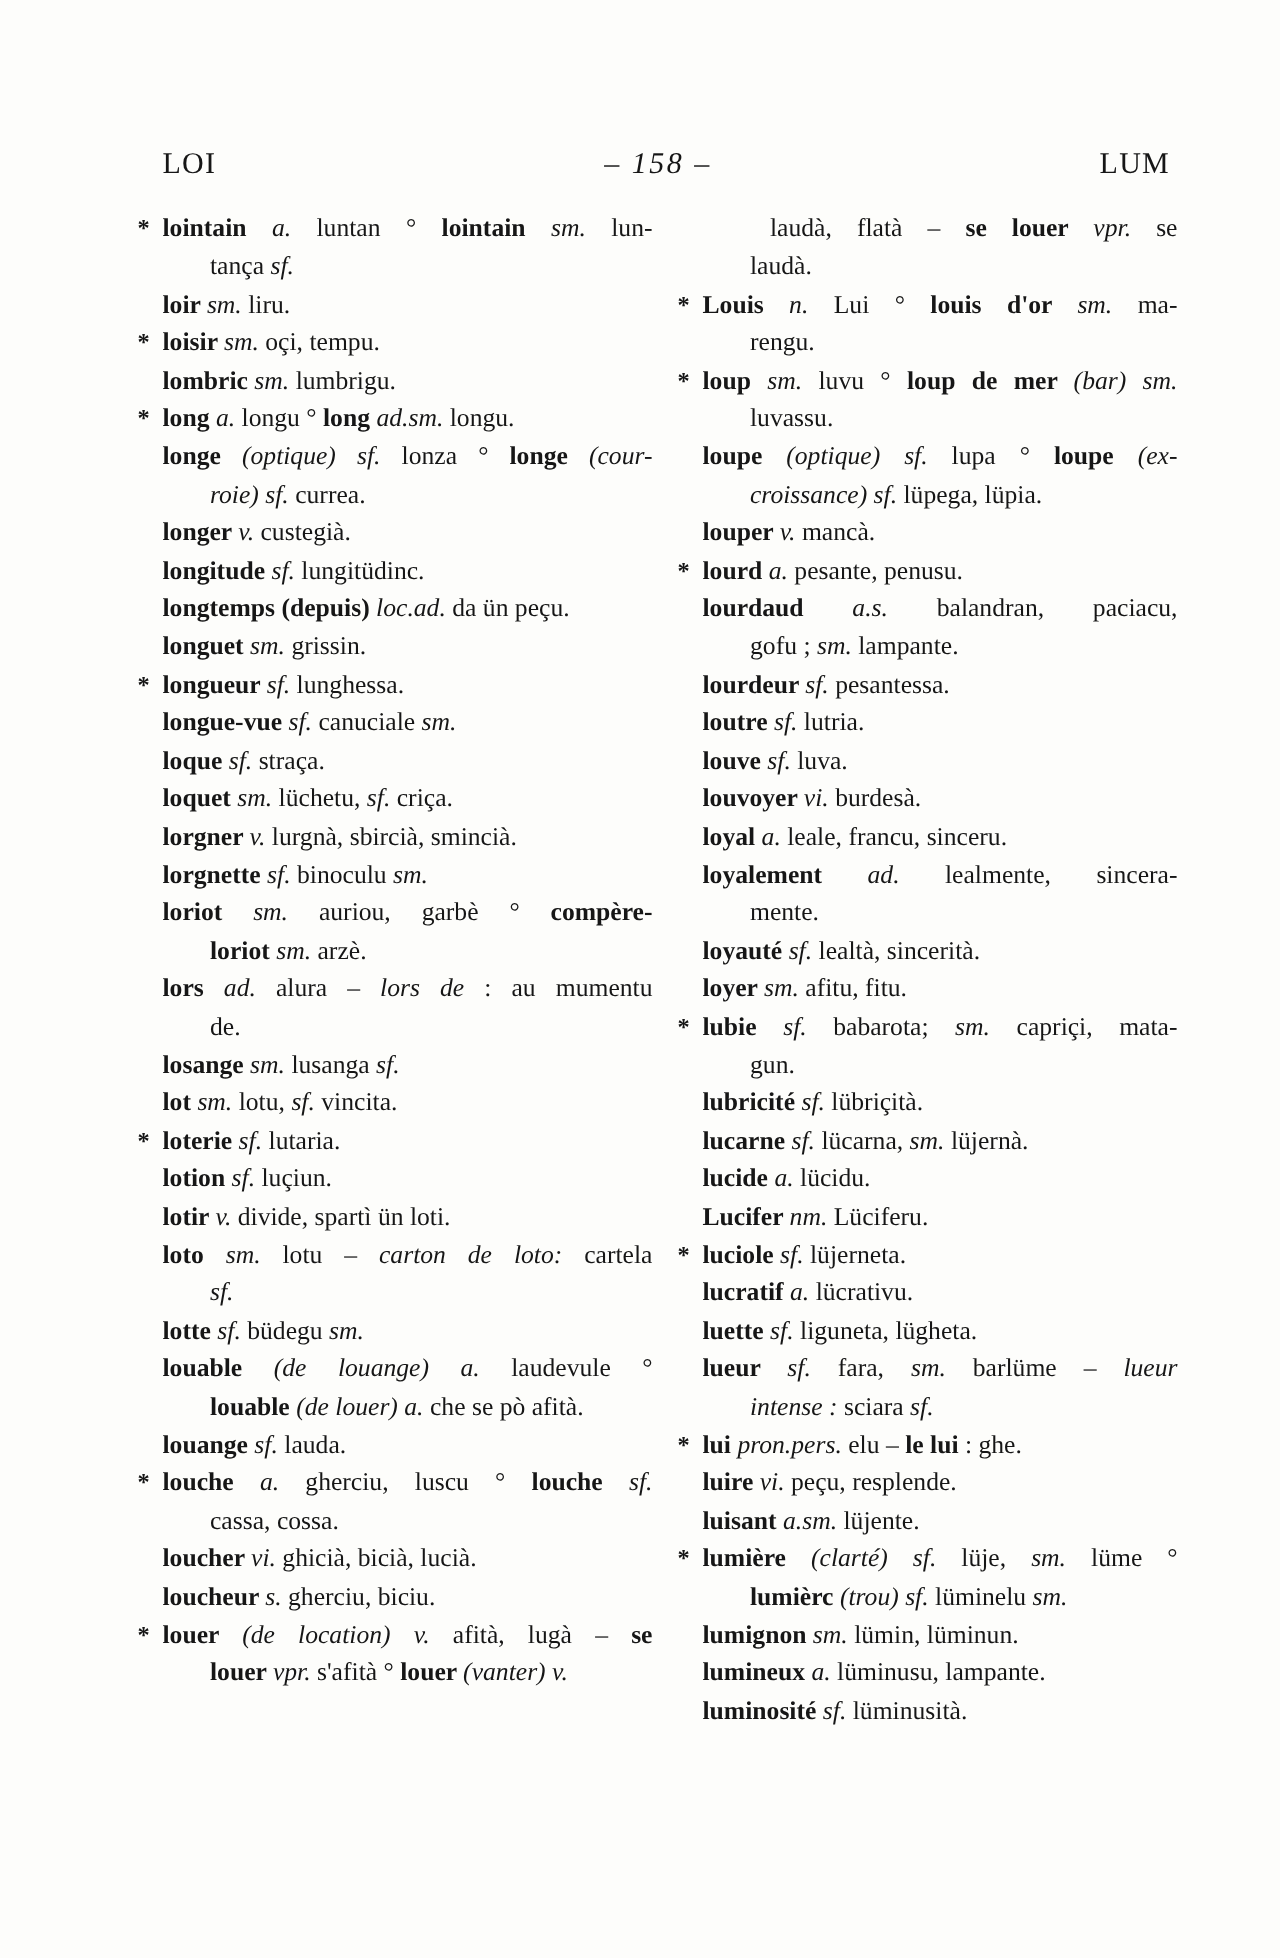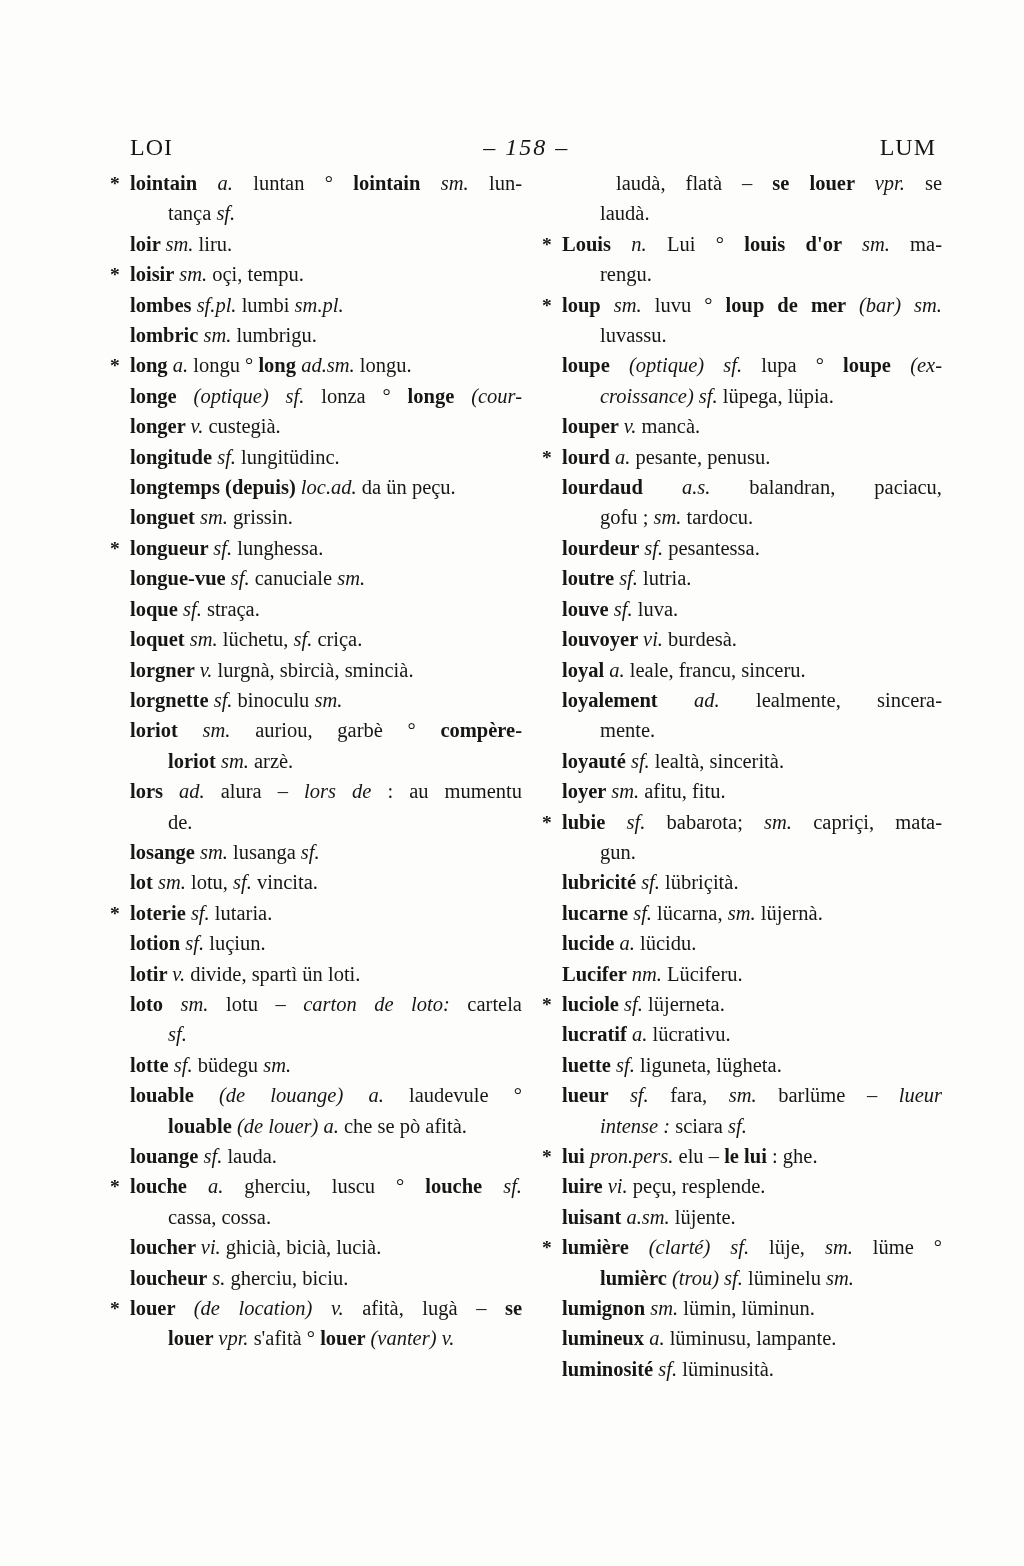--- a/index.html
+++ b/index.html
@@ -10,21 +10,21 @@
     position:relative;
     overflow:hidden;
   }
   .page{
     position:absolute;inset:0;
     background:#fdfdfb;
     color:#161616;
   }
   .pagehead{
     position:absolute;
-    top:134px;left:130px;width:806px;
+    top:118px;left:130px;width:806px;
     display:flex;justify-content:space-between;align-items:baseline;
     font-size:24px;letter-spacing:1px;
   }
   .pagehead .mid{letter-spacing:2px;font-style:italic;}
   .cols{
     position:absolute;
     top:168px;left:130px;
     display:flex;gap:40px;
   }
   .col{font-size:20.5px;line-height:30.4px;}
@@ -49,24 +49,24 @@
     <span>LOI</span>
     <span class="mid">– 158 –</span>
     <span>LUM</span>
   </header>
   <main class="cols">
     <div class="col col-left" id="col-left">
         <div class="line j"><span class="star">*</span><span class="b">lointain </span><span class="i">a.</span><span class="r"> luntan ° </span><span class="b">lointain </span><span class="i">sm.</span><span class="r"> lun-</span></div>
         <div class="line ind1"><span class="r">tança </span><span class="i">sf.</span></div>
         <div class="line"><span class="b">loir </span><span class="i">sm.</span><span class="r"> liru.</span></div>
         <div class="line"><span class="star">*</span><span class="b">loisir </span><span class="i">sm.</span><span class="r"> oçi, tempu.</span></div>
-        <div class="line"><span class="b">lombes </span><span class="i">sf.pl.</span><span class="r"> lumbi </span><span class="i">sm.pl.</span></div>
         <div class="line"><span class="b">lombric </span><span class="i">sm.</span><span class="r"> lumbrigu.</span></div>
         <div class="line"><span class="star">*</span><span class="b">long </span><span class="i">a.</span><span class="r"> longu ° </span><span class="b">long </span><span class="i">ad.sm.</span><span class="r"> longu.</span></div>
         <div class="line j"><span class="b">longe </span><span class="i">(optique) sf.</span><span class="r"> lonza ° </span><span class="b">longe </span><span class="i">(cour-</span></div>
+        <div class="line ind1"><span class="i">roie) sf.</span><span class="r"> currea.</span></div>
         <div class="line"><span class="b">longer </span><span class="i">v.</span><span class="r"> custegià.</span></div>
         <div class="line"><span class="b">longitude </span><span class="i">sf.</span><span class="r"> lungitüdinc.</span></div>
         <div class="line"><span class="b">longtemps (depuis) </span><span class="i">loc.ad.</span><span class="r"> da ün peçu.</span></div>
         <div class="line"><span class="b">longuet </span><span class="i">sm.</span><span class="r"> grissin.</span></div>
         <div class="line"><span class="star">*</span><span class="b">longueur </span><span class="i">sf.</span><span class="r"> lunghessa.</span></div>
         <div class="line"><span class="b">longue-vue </span><span class="i">sf.</span><span class="r"> canuciale </span><span class="i">sm.</span></div>
         <div class="line"><span class="b">loque </span><span class="i">sf.</span><span class="r"> straça.</span></div>
         <div class="line"><span class="b">loquet </span><span class="i">sm.</span><span class="r"> lüchetu, </span><span class="i">sf.</span><span class="r"> criça.</span></div>
         <div class="line"><span class="b">lorgner </span><span class="i">v.</span><span class="r"> lurgnà, sbircià, smincià.</span></div>
         <div class="line"><span class="b">lorgnette </span><span class="i">sf.</span><span class="r"> binoculu </span><span class="i">sm.</span></div>
@@ -97,21 +97,21 @@
         <div class="line ind1"><span class="r">laudà.</span></div>
         <div class="line j"><span class="star">*</span><span class="b">Louis </span><span class="i">n.</span><span class="r"> Lui ° </span><span class="b">louis d'or </span><span class="i">sm.</span><span class="r"> ma-</span></div>
         <div class="line ind1"><span class="r">rengu.</span></div>
         <div class="line j"><span class="star">*</span><span class="b">loup </span><span class="i">sm.</span><span class="r"> luvu ° </span><span class="b">loup de mer </span><span class="i">(bar) sm.</span></div>
         <div class="line ind1"><span class="r">luvassu.</span></div>
         <div class="line j"><span class="b">loupe </span><span class="i">(optique) sf.</span><span class="r"> lupa ° </span><span class="b">loupe </span><span class="i">(ex-</span></div>
         <div class="line ind1"><span class="i">croissance) sf.</span><span class="r"> lüpega, lüpia.</span></div>
         <div class="line"><span class="b">louper </span><span class="i">v.</span><span class="r"> mancà.</span></div>
         <div class="line"><span class="star">*</span><span class="b">lourd </span><span class="i">a.</span><span class="r"> pesante, penusu.</span></div>
         <div class="line j"><span class="b">lourdaud </span><span class="i">a.s.</span><span class="r"> balandran, paciacu,</span></div>
-        <div class="line ind1"><span class="r">gofu ; </span><span class="i">sm.</span><span class="r"> tardocu.</span></div>
+        <div class="line ind1"><span class="r">gofu ; </span><span class="i">sm.</span><span class="r"> lampante.</span></div>
         <div class="line"><span class="b">lourdeur </span><span class="i">sf.</span><span class="r"> pesantessa.</span></div>
         <div class="line"><span class="b">loutre </span><span class="i">sf.</span><span class="r"> lutria.</span></div>
         <div class="line"><span class="b">louve </span><span class="i">sf.</span><span class="r"> luva.</span></div>
         <div class="line"><span class="b">louvoyer </span><span class="i">vi.</span><span class="r"> burdesà.</span></div>
         <div class="line"><span class="b">loyal </span><span class="i">a.</span><span class="r"> leale, francu, sinceru.</span></div>
         <div class="line j"><span class="b">loyalement </span><span class="i">ad.</span><span class="r"> lealmente, sincera-</span></div>
         <div class="line ind1"><span class="r">mente.</span></div>
         <div class="line"><span class="b">loyauté </span><span class="i">sf.</span><span class="r"> lealtà, sincerità.</span></div>
         <div class="line"><span class="b">loyer </span><span class="i">sm.</span><span class="r"> afitu, fitu.</span></div>
         <div class="line j"><span class="star">*</span><span class="b">lubie </span><span class="i">sf.</span><span class="r"> babarota; </span><span class="i">sm.</span><span class="r"> capriçi, mata-</span></div>

